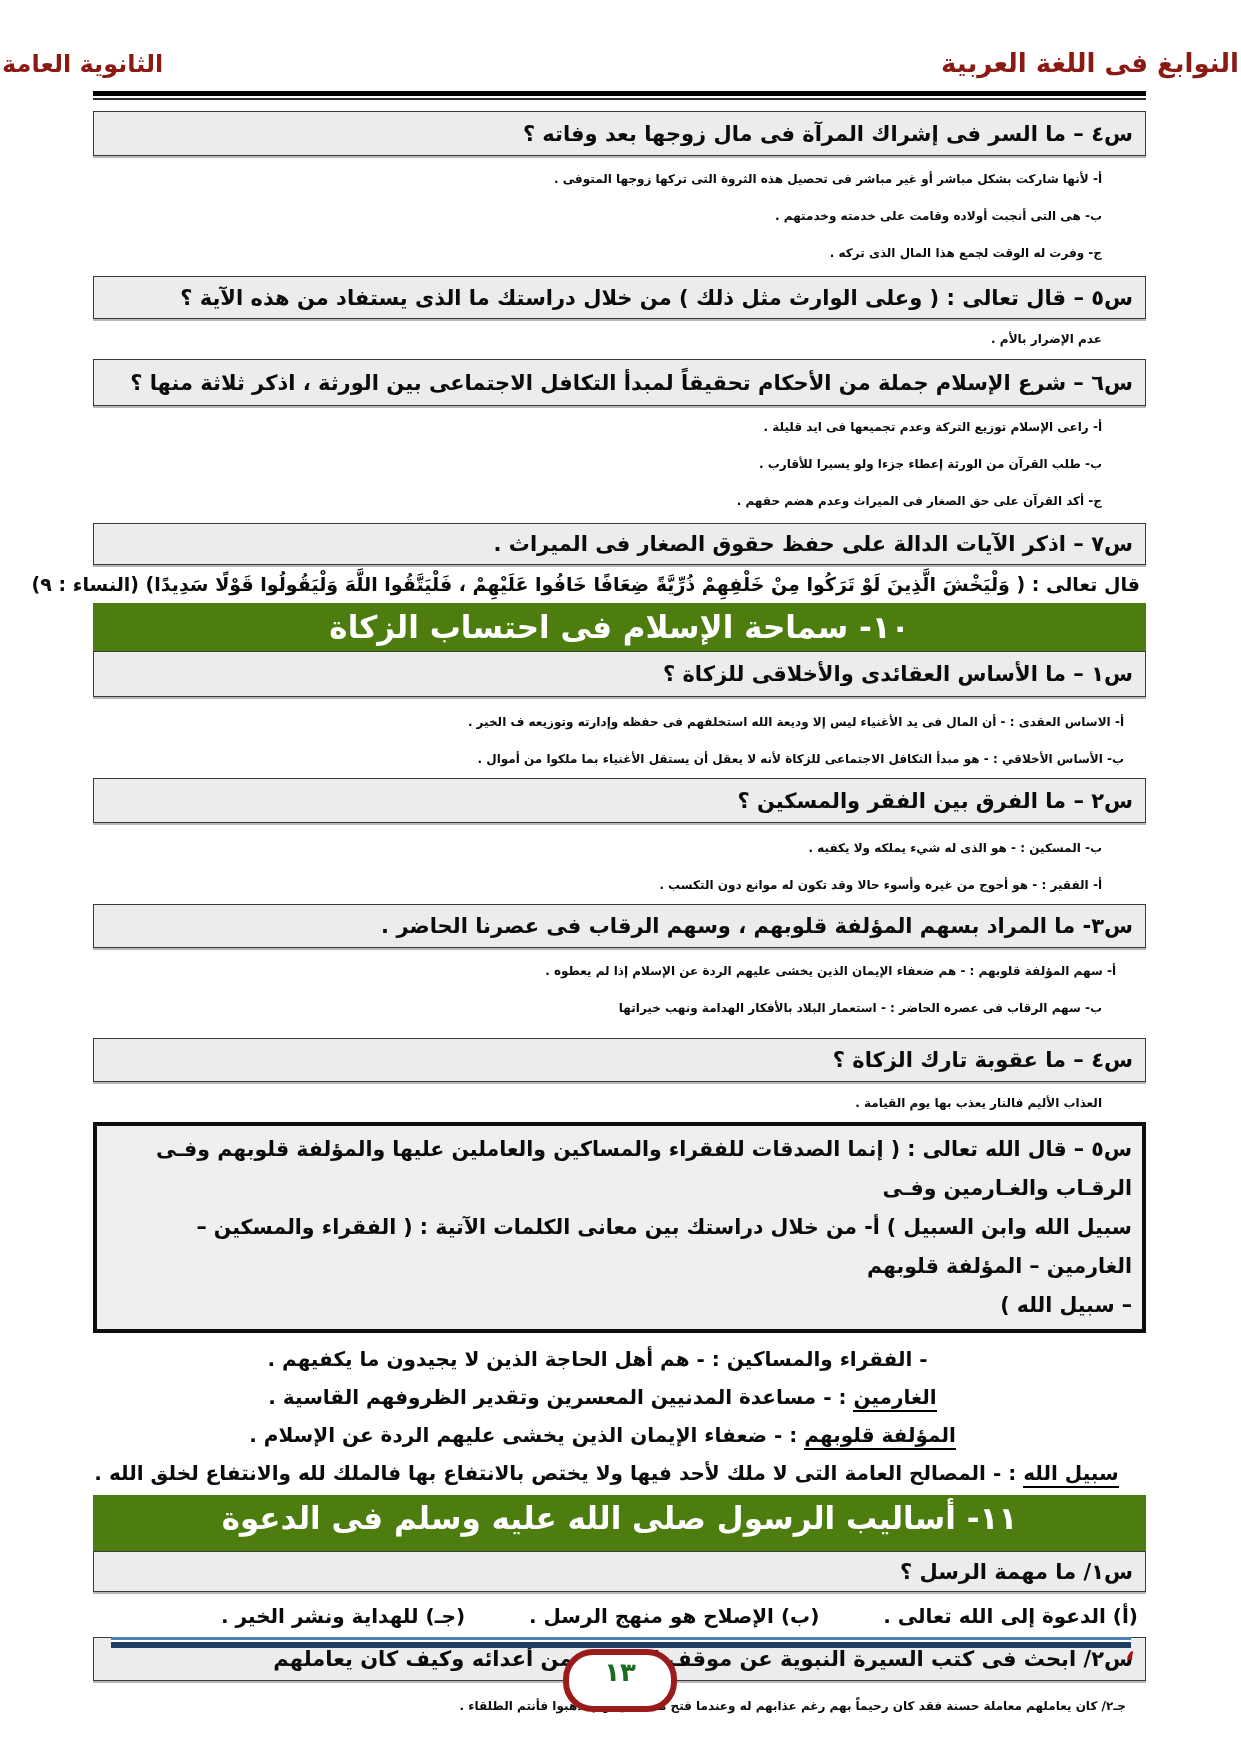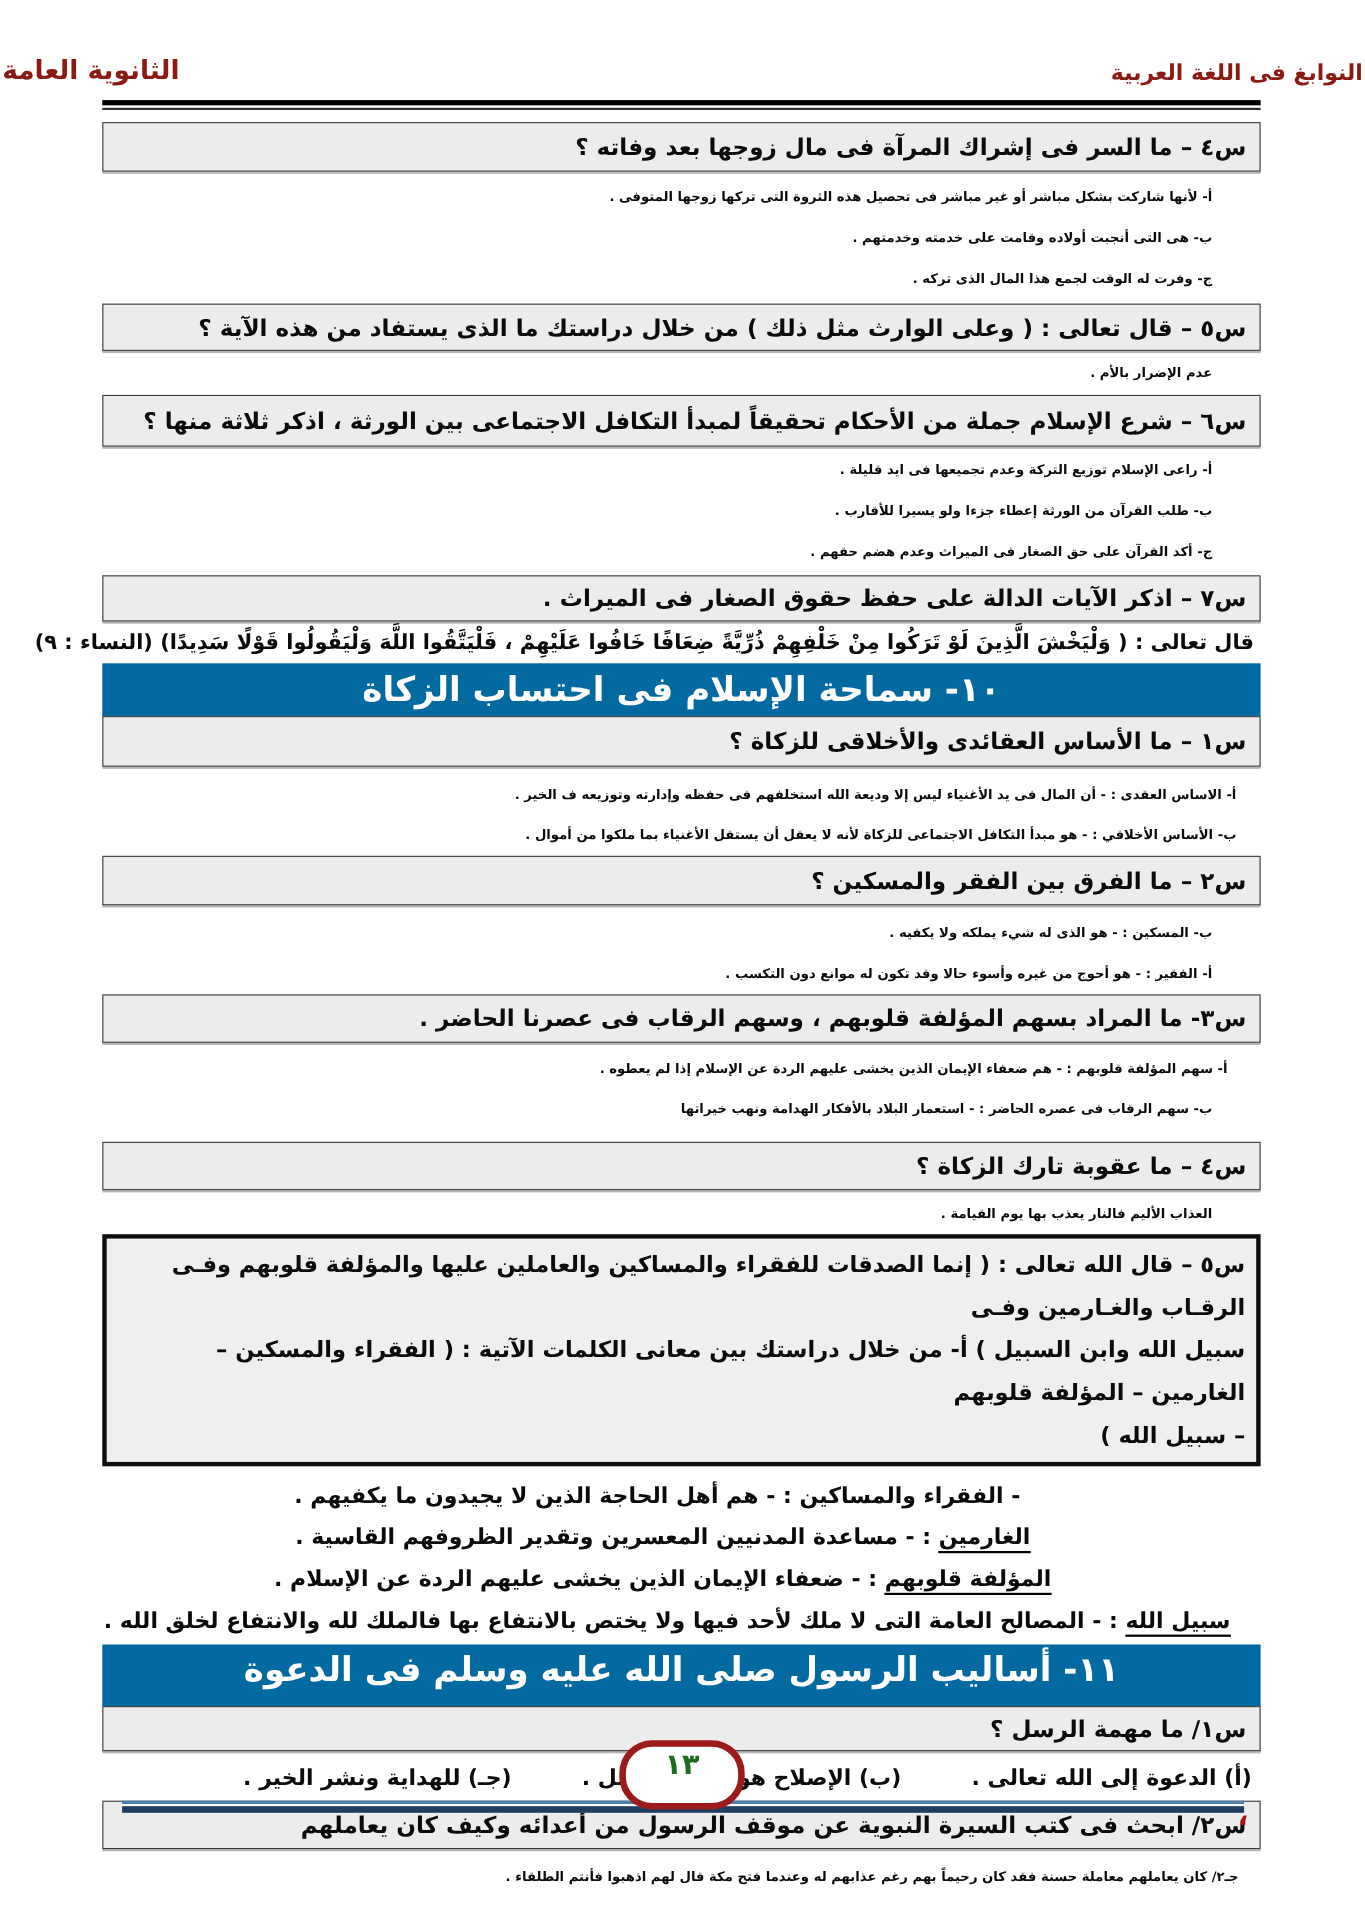--- a/index.html
+++ b/index.html
@@ -6,58 +6,58 @@
   html,body { background:#ffffff; }
   .page {
     position:relative; width:1241px; height:1754px; background:#ffffff;
     overflow:hidden; direction:rtl;
     font-family:"DejaVu Sans", sans-serif; font-weight:bold; color:#0b0b0b;
   }
   .content { margin:0 95px 0 93px; }
   
   .header-row { display:flex; justify-content:space-between; align-items:flex-end;
     margin:34px 2px 0 2px; height:44px; }
-  .h-title { color:#8a1a12; font-size:20px; }
+  .h-title { color:#8a1a12; font-size:26px; }
   .h-title.left { font-size:24px; }
   .header-rule { margin-top:13px; }
   .header-rule .thick { height:5px; background:#000; }
   .header-rule .gap { height:2px; background:#fff; }
   .header-rule .thin { height:2px; background:#2e2e2e; }
   
   .qbar {
     background:#ececec; border:1.6px solid #3a3a3a;
     height:45px; display:flex; align-items:center; padding:0 12px;
     box-shadow:0 2px 0 #b7b7b7; font-size:21px;
   }
   .qbar.tall { height:41px; align-items:center; padding-top:0; }
   
   .ans { font-size:12px; text-align:right; padding-right:44px; padding-left:30px;
     line-height:37px; white-space:nowrap; }
   .ans.single { line-height:34px; }
   
   .verse { font-size:19px; text-align:right; padding:0 6px; line-height:32px; white-space:nowrap; }
   
-  .secbar { background:#0369a1; color:#ffffff; text-align:center;
+  .secbar { background:#4d7c0f; color:#ffffff; text-align:center;
     font-size:31px; height:48px; line-height:48px; }
   
   .qbox { border:4px solid #0e0e0e; background:#efefef; padding:4px 10px; }
   .qbox .row { font-size:20.5px; line-height:39px; text-align:right; }
   .qbox .row.last { text-align:right; }
   
   .def { font-size:20px; text-align:center; padding-right:34px; line-height:38px; white-space:nowrap; }
   .def .u { border-bottom:2.5px solid #000; padding-bottom:1px; }
   
   .opts { display:flex; justify-content:space-between; padding:0 8px 0 128px;
     font-size:20px; line-height:32px; }
   
   .footer-rule { position:absolute; left:111px; right:110px; top:1637px; }
   .footer-rule .l1 { height:3px; background:#4e7fae; }
   .footer-rule .g { height:2px; background:#fff; }
   .footer-rule .l2 { height:6px; background:#1d3d63; }
-  .badge { position:absolute; left:563px; top:1582px; width:114px; height:63px;
+  .badge { position:absolute; left:563px; top:1649px; width:114px; height:63px;
     border:6.5px solid #9b1b1b; border-radius:30px; background:#fff;
     display:flex; align-items:flex-start; justify-content:center; }
   .badge .num { color:#1d6b21; font-size:26px; line-height:34px; }
   .comma { position:absolute; left:1125px; top:1636px; color:#a51414; font-size:26px; }
 </style>
 </head>
 <body>
 
 <div class="page">
 

